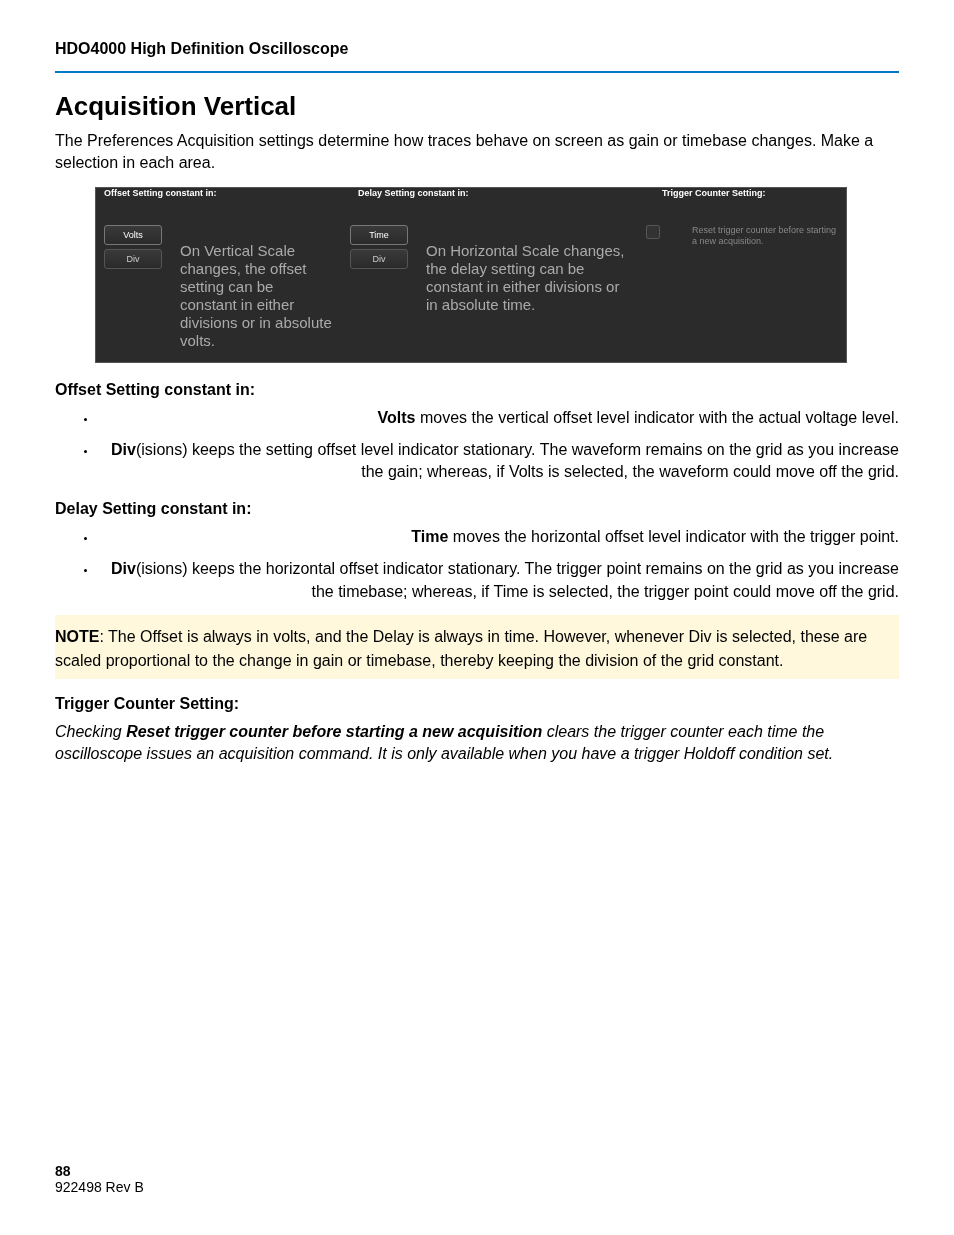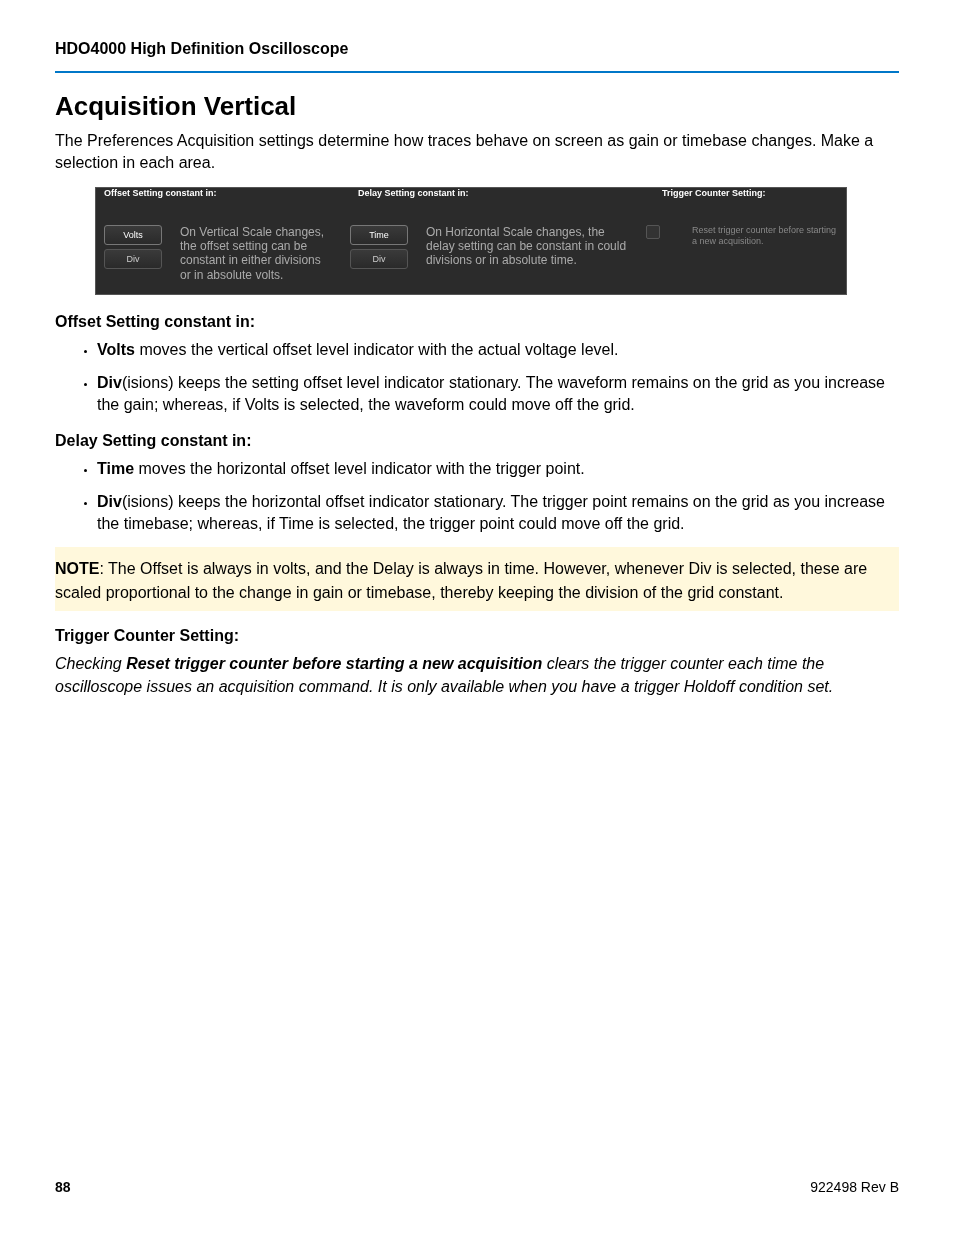--- a/index.html
+++ b/index.html
@@ -88,43 +88,45 @@
     padding: 4px 0;
     margin-bottom: 4px;
     width: 56px;
   }
   .small-btn.active {
     color: #fff;
     border-color: #777;
   }
   .help-text {
     color: #aaa;
-    font-size: 12px;
+    font-size: 15px;
     line-height: 1.2;
     padding-left: 6px;
     flex:1;
+    margin-top:17px;
   }
   .checkbox-row {
     display:flex;
     align-items:flex-start;
     color:#888;
     font-size:9px;
     line-height:1.3;
     gap:26px;
   }
   .checkbox-row .cb {
     width:12px; height:12px; border:1px solid #555; background:#333; margin-right:6px; flex-shrink:0; border-radius:2px;
   }
   .subhead {
     font-weight: bold;
     margin: 16px 0 8px 0;
   }
   ul {
     margin: 0 0 12px 0;
     padding-left: 42px;
+    text-align: right;
   }
   li {
     margin-bottom: 10px;
     line-height: 1.4;
   }
   li::marker { font-size: 10px; }
   .note {
     background: #fff8dc;
     padding: 10px 0 6px 0;
     margin: 8px 0 12px 0;
@@ -132,20 +134,21 @@
   }
   .note strong { font-weight: bold; }
   .footer {
     position: absolute;
     bottom: 40px;
     left: 55px;
     right: 55px;
     display: flex;
     justify-content: space-between;
     font-size: 14px;
+    flex-direction: column;
   }
   .footer .pn { font-weight: bold; }
   .panel-top { display:flex; }
   .panel-top .lbl1 { width:238px; padding-left:8px;}
   .panel-top .lbl2 { width:288px; padding-left:8px;}
   .panel-top .lbl3 { flex:1; padding-left:8px;}
 </style>
 </head>
 <body>
 
@@ -168,21 +171,21 @@
         <div class="small-btn">Div</div>
       </div>
       <div class="help-text">On Vertical Scale changes, the offset setting can be constant in either divisions or in absolute volts.</div>
     </div>
     <div class="col col2">
       <div class="col2-btns">
         <div class="small-btn active">Time</div>
         <div class="small-btn">Div</div>
       </div>
       <div class="help-text">On Horizontal Scale changes,
-the delay setting can be constant in could divisions or in absolute time.</div>
+the delay setting can be constant in either divisions or in absolute time.</div>
     </div>
     <div class="col col3">
       <div class="checkbox-row">
         <div class="cb"></div>
         <span>Reset trigger counter before starting a new acquisition.</span>
       </div>
     </div>
   </div>
 </div>
 

